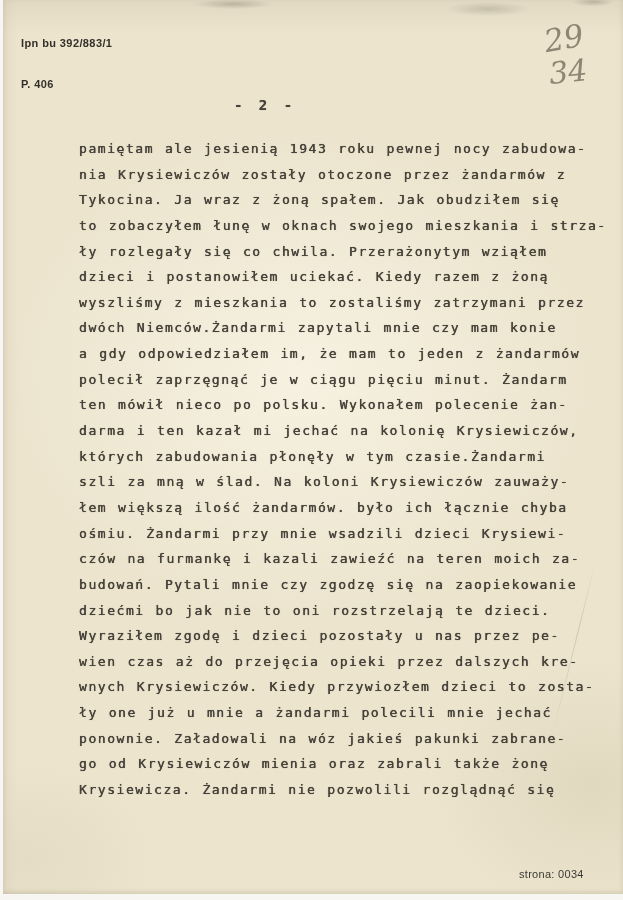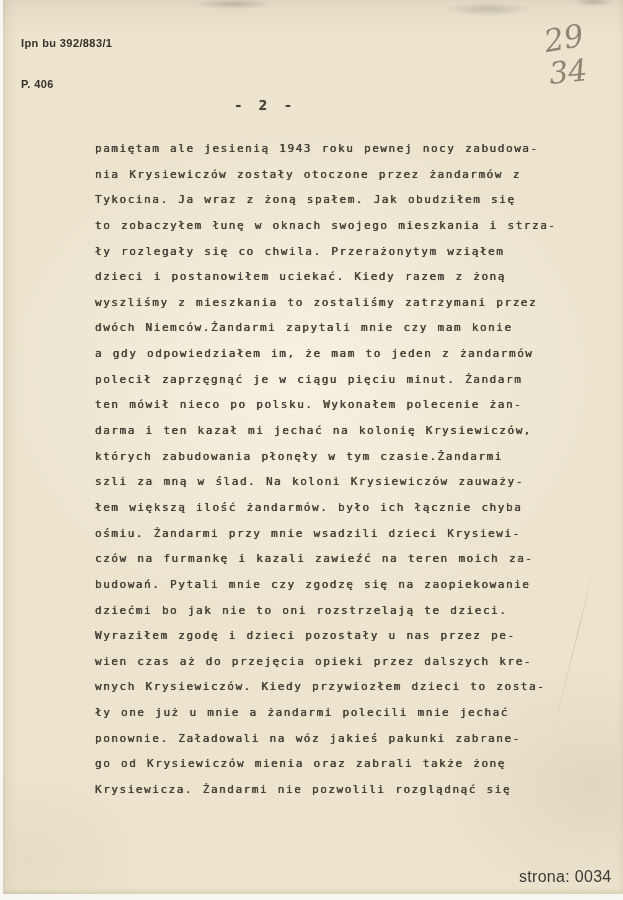--- a/index.html
+++ b/index.html
@@ -72,38 +72,38 @@
     width: 524px;
     text-align: center;
     font-size: 14px;
     font-weight: bold;
     letter-spacing: 4px;
     color: #47433c;
     text-shadow: 0 0 0.7px rgba(60,55,47,0.85);
   }
   .doc-body {
     position: absolute;
-    left: 92px;
+    left: 76px;
     top: 136px;
     width: 524px;
-    font-size: 11px;
+    font-size: 13px;
     line-height: 25.65px;
     letter-spacing: 1.55px;
     word-spacing: 1.5px;
     color: #46423a;
     text-shadow: 0 0 0.7px rgba(62,56,48,0.9), 0.3px 0.3px 0.4px rgba(62,56,48,0.45);
     white-space: pre;
   }
   .tl { height: 25.65px; }
   .footer-label {
     position: absolute;
     left: 516px;
     top: 868px;
     font-family: "Liberation Sans", sans-serif;
-    font-size: 16px;
+    font-size: 11px;
     color: #3c3a36;
     letter-spacing: 0.3px;
   }
   .crease {
     position: absolute;
     left: 570px;
     top: 560px;
     width: 1px;
     height: 180px;
     background: linear-gradient(170deg, rgba(150,140,118,0) 0%, rgba(150,140,118,0.35) 40%, rgba(150,140,118,0) 100%);

